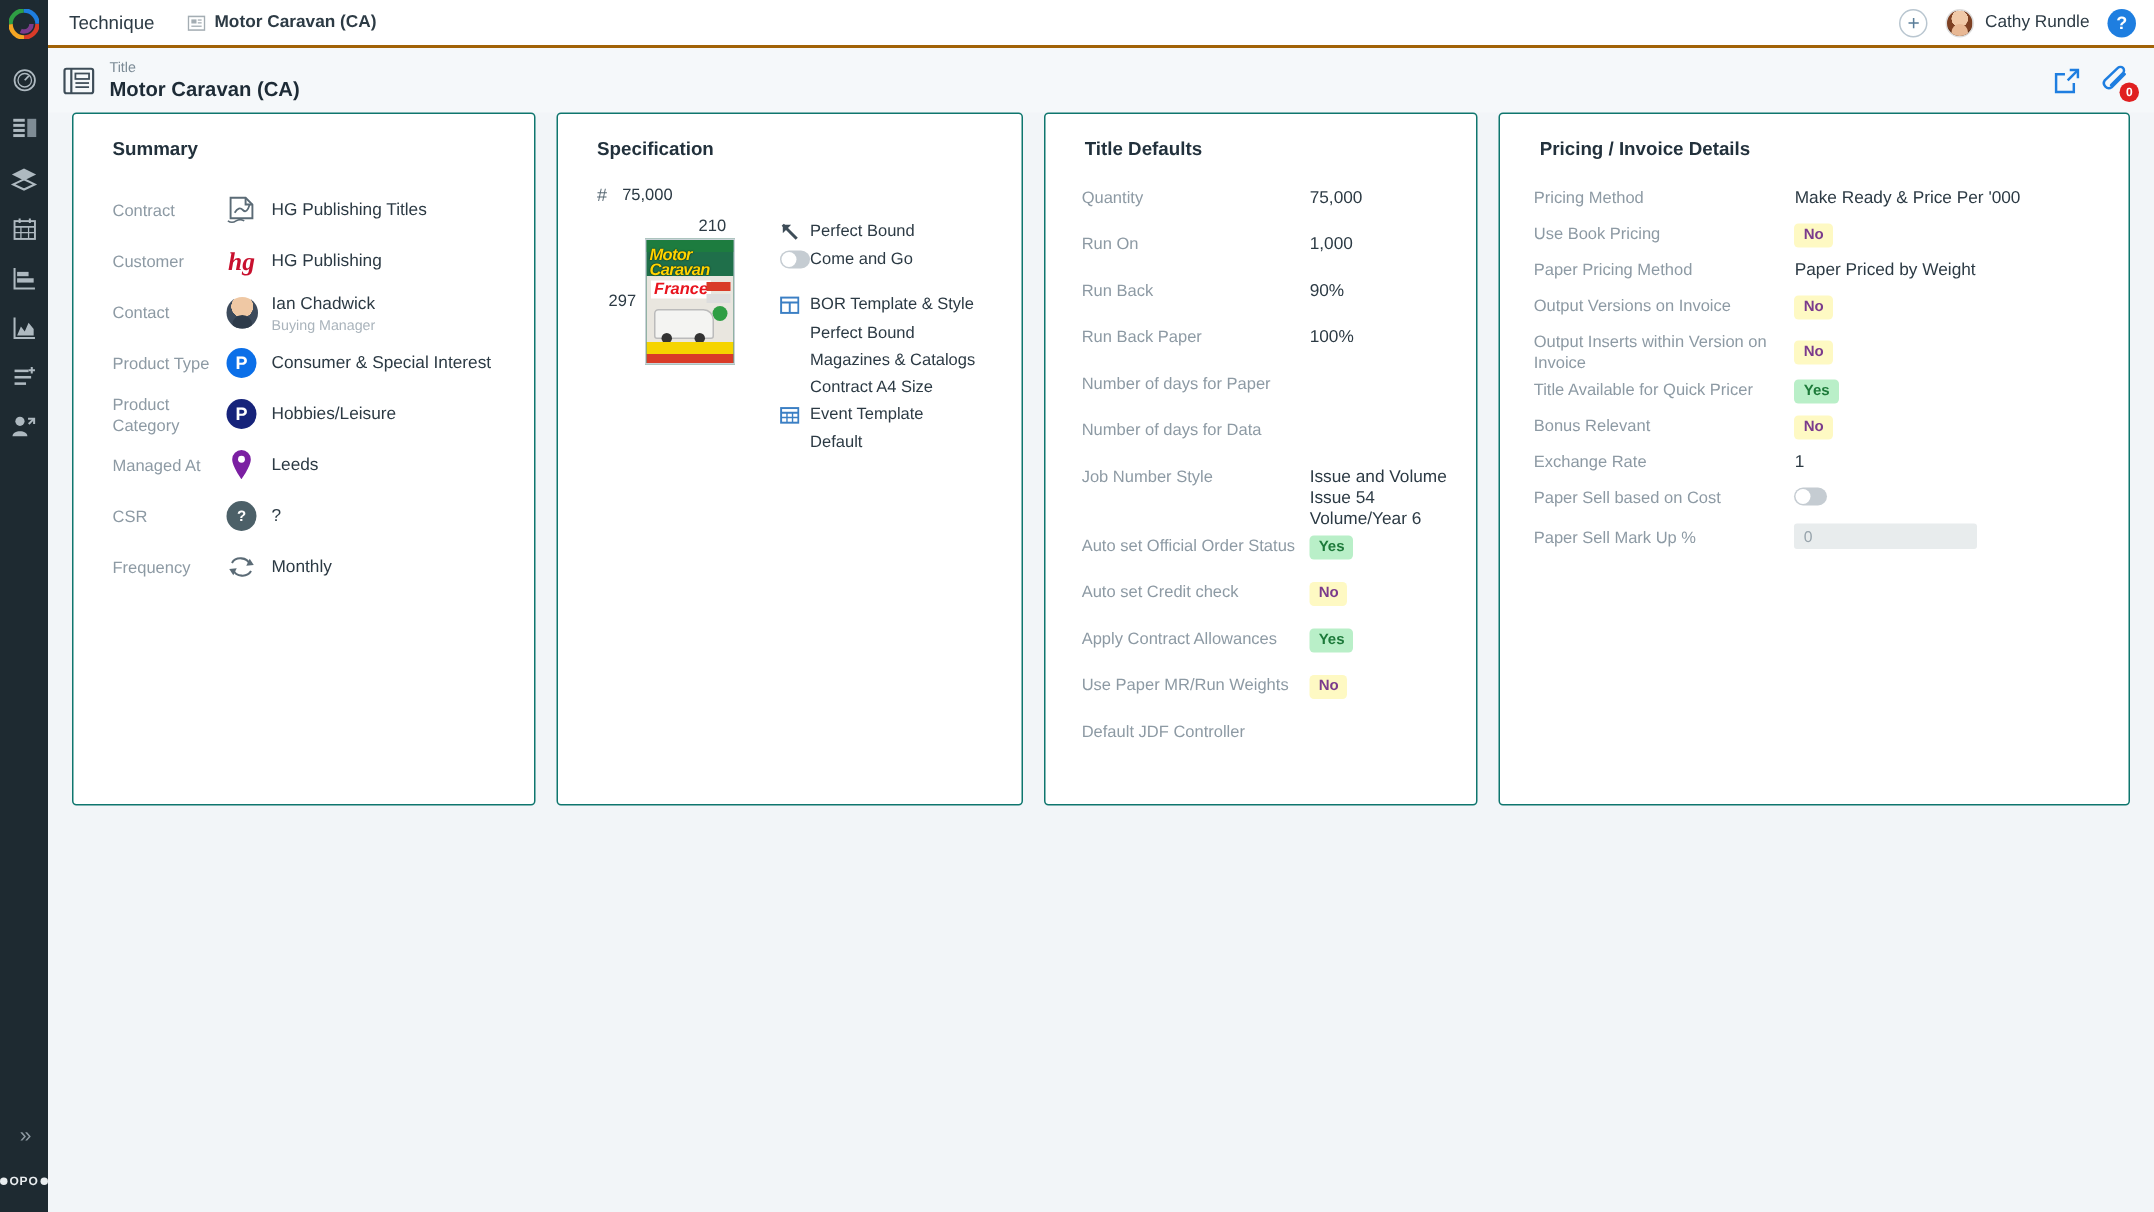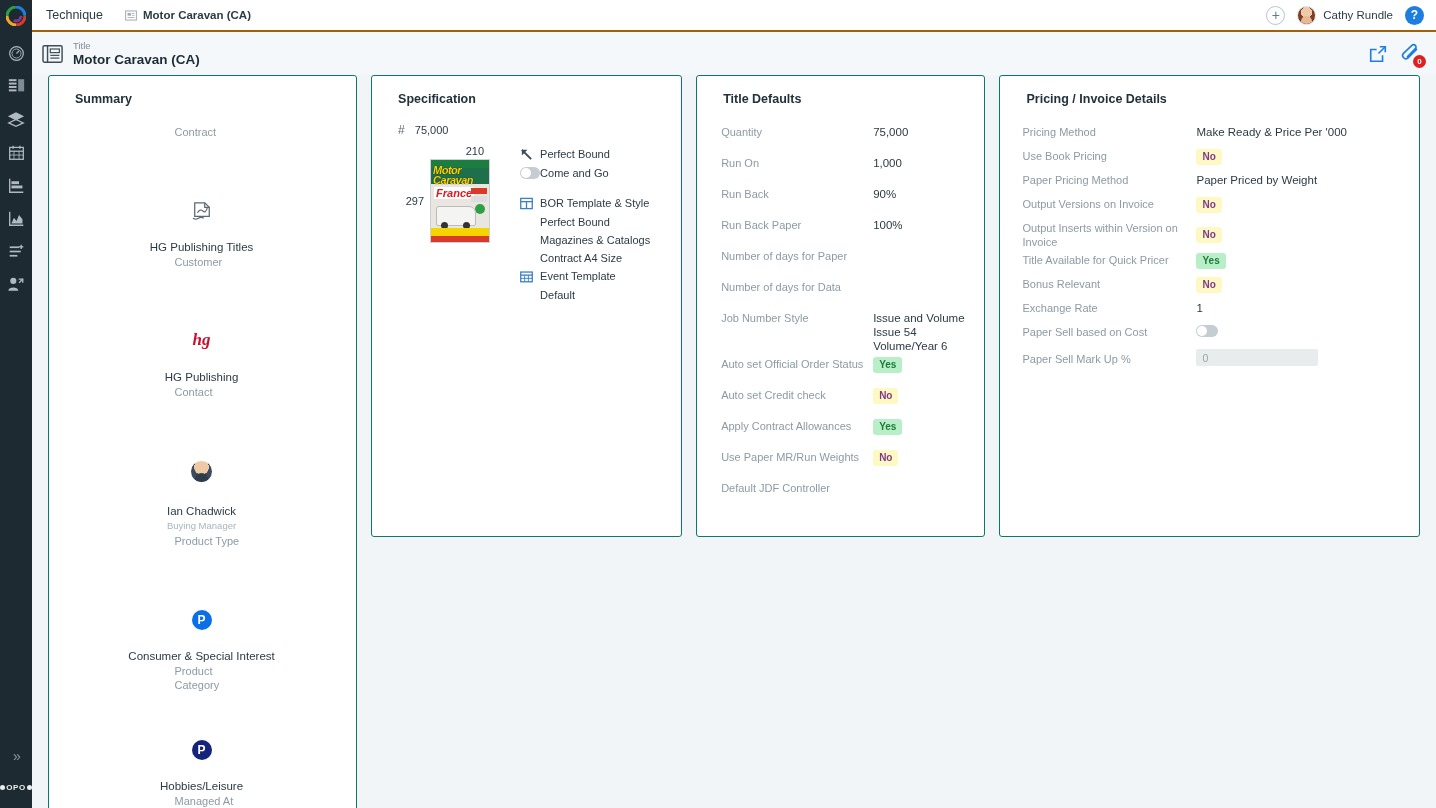--- a/index.html
+++ b/index.html
@@ -127,21 +127,21 @@
   .card-title {
     font-size: 12.5px; font-weight: 700; color: #22313c;
     margin: 0 0 17px 12px;
   }
   .rlabel {
     font-size: 11px; color: #8d9aa4; line-height: 14px; padding-top: 2px;
   }
   .rvalue { font-size: 11.5px; color: #2c3a44; line-height: 14px; padding-top: 2px; }
 
   
-  .srow { display: flex; align-items: center; min-height: 34px; flex-direction: column; }
+  .srow { display: flex; align-items: center; min-height: 34px; }
   .srow .rlabel { width: 78px; flex: 0 0 78px; padding-left: 12px; }
   .srow .sicon {
     width: 40px; flex: 0 0 40px; display: flex; align-items: flex-start; justify-content: center;
   }
   .srow .sval { font-size: 11.5px; color: #2c3a44; }
   .sub { font-size: 9.5px; color: #aab4bc; line-height: 12px; margin-top: 1px; }
 
   .pill {
     width: 20px; height: 20px; border-radius: 50%;
     display: flex; align-items: center; justify-content: center;

